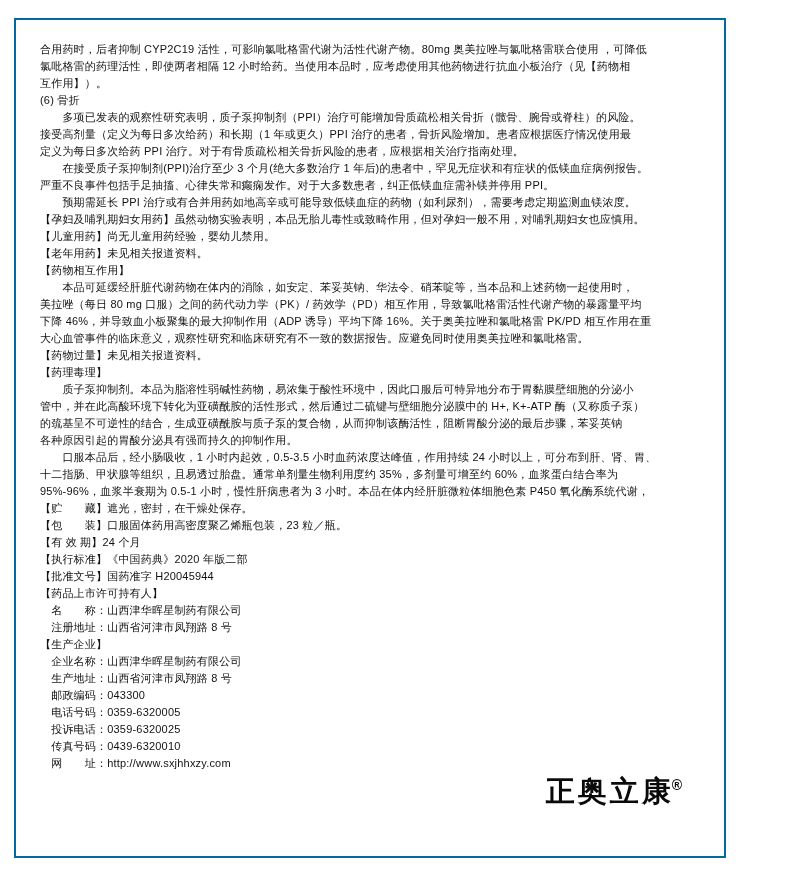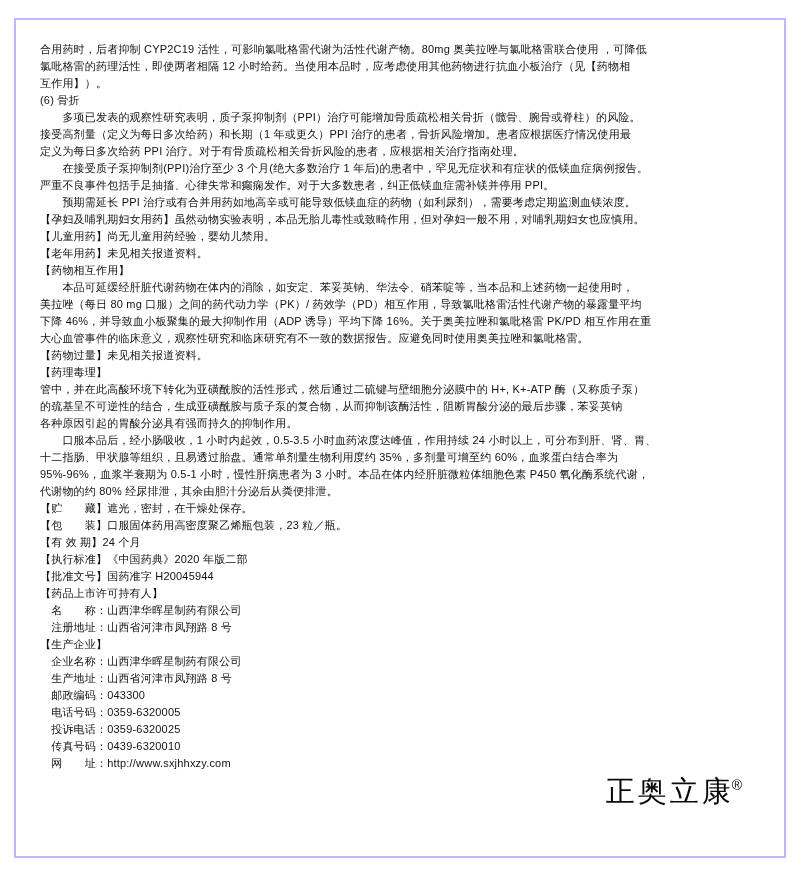--- a/index.html
+++ b/index.html
@@ -14,23 +14,23 @@
     position: relative;
     width: 800px;
     height: 876px;
     background: #ffffff;
     overflow: hidden;
   }
   .sheet {
     position: absolute;
     left: 14px;
     top: 18px;
-    width: 772px;
+    width: 712px;
     height: 840px;
-    border: 2px solid #c4b5fd;
+    border: 2px solid #0369a1;
     box-sizing: border-box;
     background: #ffffff;
   }
   .doc-body {
     position: absolute;
     left: 24px;
     top: 21px;
     width: 732px;
   }
   .doc-line {
@@ -40,21 +40,21 @@
     color: #121212;
     white-space: pre;
     letter-spacing: 0.2px;
     font-weight: 500;
   }
   .brand-logo {
     position: absolute;
     right: 42px;
     top: 752px;
     font-size: 29px;
-    font-weight: 400;
+    font-weight: 700;
     color: #0a0a0a;
     letter-spacing: 3px;
     white-space: nowrap;
   }
   .brand-logo .reg-mark {
     font-size: 14px;
     vertical-align: super;
     letter-spacing: 0;
     margin-left: -2px;
   }
@@ -78,27 +78,27 @@
       <div class="doc-line">【孕妇及哺乳期妇女用药】虽然动物实验表明，本品无胎儿毒性或致畸作用，但对孕妇一般不用，对哺乳期妇女也应慎用。</div>
       <div class="doc-line">【儿童用药】尚无儿童用药经验，婴幼儿禁用。</div>
       <div class="doc-line">【老年用药】未见相关报道资料。</div>
       <div class="doc-line">【药物相互作用】</div>
       <div class="doc-line">　　本品可延缓经肝脏代谢药物在体内的消除，如安定、苯妥英钠、华法令、硝苯啶等，当本品和上述药物一起使用时，</div>
       <div class="doc-line">美拉唑（每日 80 mg 口服）之间的药代动力学（PK）/ 药效学（PD）相互作用，导致氯吡格雷活性代谢产物的暴露量平均</div>
       <div class="doc-line">下降 46%，并导致血小板聚集的最大抑制作用（ADP 诱导）平均下降 16%。关于奥美拉唑和氯吡格雷 PK/PD 相互作用在重</div>
       <div class="doc-line">大心血管事件的临床意义，观察性研究和临床研究有不一致的数据报告。应避免同时使用奥美拉唑和氯吡格雷。</div>
       <div class="doc-line">【药物过量】未见相关报道资料。</div>
       <div class="doc-line">【药理毒理】</div>
+      <div class="doc-line">　　质子泵抑制剂。本品为脂溶性弱碱性药物，易浓集于酸性环境中，因此口服后可特异地分布于胃黏膜壁细胞的分泌小</div>
       <div class="doc-line">管中，并在此高酸环境下转化为亚磺酰胺的活性形式，然后通过二硫键与壁细胞分泌膜中的 H+, K+-ATP 酶（又称质子泵）</div>
       <div class="doc-line">的巯基呈不可逆性的结合，生成亚磺酰胺与质子泵的复合物，从而抑制该酶活性，阻断胃酸分泌的最后步骤，苯妥英钠</div>
       <div class="doc-line">各种原因引起的胃酸分泌具有强而持久的抑制作用。</div>
       <div class="doc-line">　　口服本品后，经小肠吸收，1 小时内起效，0.5-3.5 小时血药浓度达峰值，作用持续 24 小时以上，可分布到肝、肾、胃、</div>
       <div class="doc-line">十二指肠、甲状腺等组织，且易透过胎盘。通常单剂量生物利用度约 35%，多剂量可增至约 60%，血浆蛋白结合率为</div>
       <div class="doc-line">95%-96%，血浆半衰期为 0.5-1 小时，慢性肝病患者为 3 小时。本品在体内经肝脏微粒体细胞色素 P450 氧化酶系统代谢，</div>
-      <div class="doc-line">代谢物的约 80% 经尿排泄，其余由胆汁分泌后从粪便排泄。</div>
       <div class="doc-line">【贮　　藏】遮光，密封，在干燥处保存。</div>
       <div class="doc-line">【包　　装】口服固体药用高密度聚乙烯瓶包装，23 粒／瓶。</div>
       <div class="doc-line">【有 效 期】24 个月</div>
       <div class="doc-line">【执行标准】《中国药典》2020 年版二部</div>
       <div class="doc-line">【批准文号】国药准字 H20045944</div>
       <div class="doc-line">【药品上市许可持有人】</div>
       <div class="doc-line">　名　　称：山西津华晖星制药有限公司</div>
       <div class="doc-line">　注册地址：山西省河津市凤翔路 8 号</div>
       <div class="doc-line">【生产企业】</div>
       <div class="doc-line">　企业名称：山西津华晖星制药有限公司</div>

